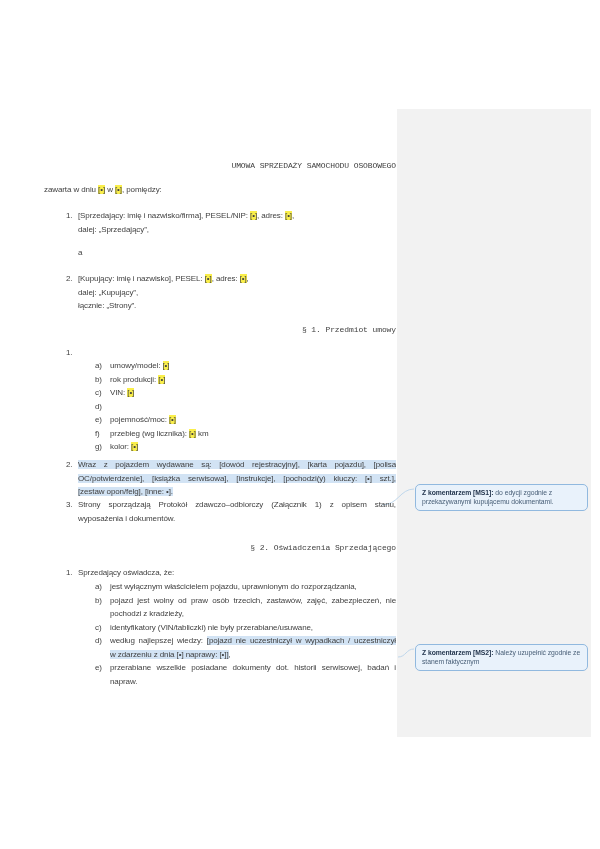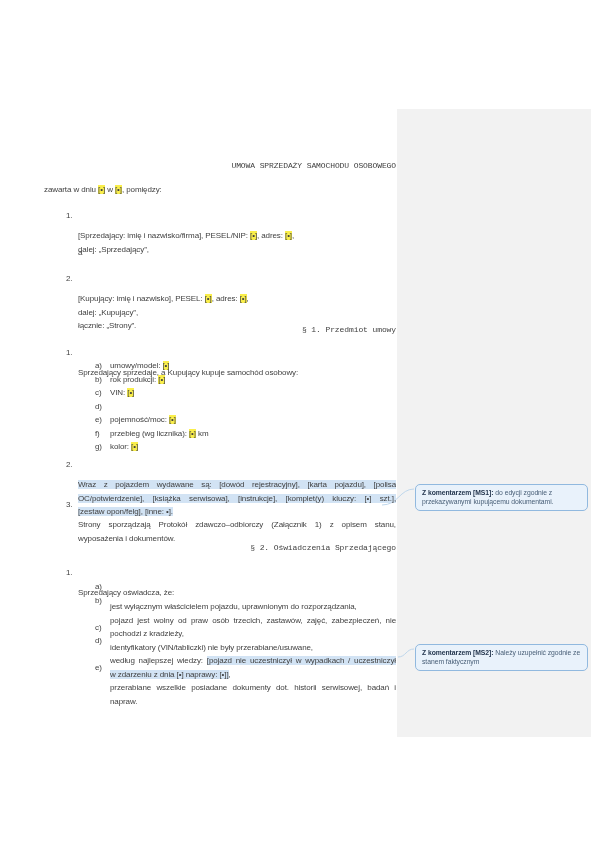--- a/index.html
+++ b/index.html
@@ -2,21 +2,21 @@
 <html style="--highlight_yellow: #F9EE4B; --highlight_blue: #D2E3F4; --comment_fill: #E9F2FB; --comment_border: #91B9DF; --connector: #BFD7EC; --markup_area: #F2F2F2;"><head>
 <meta charset="utf-8">
 <style>
   html,body{margin:0;padding:0;background:#ffffff;}
   .page{position:relative;width:600px;height:849px;background:#ffffff;overflow:hidden;
         font-family:"Liberation Sans",sans-serif;color:#3f3f3f;}
   .markup-area{position:absolute;left:397px;top:109px;width:194px;height:628px;
         background:var(--markup_area,#F2F2F2);}
   .connectors{position:absolute;left:0;top:0;pointer-events:none;}
   .t{position:absolute;font-size:8px;line-height:13.5px;letter-spacing:-0.1px;white-space:nowrap;}
-  .block{position:absolute;font-size:8px;line-height:13.5px;letter-spacing:-0.1px;margin-top:20px;}
+  .block{position:absolute;font-size:8px;line-height:13.5px;letter-spacing:-0.1px;}
   .block .ln{white-space:nowrap;}
   .block .ln.j{white-space:normal;text-align:justify;text-align-last:justify;
         overflow:hidden;height:13.5px;}
   .center{text-align:right;white-space:normal;font-family:Liberation Mono, monospace;}
   .marker{position:absolute;font-size:8px;line-height:13.5px;letter-spacing:-0.1px;}
   .hl-y{background:var(--highlight_yellow,#F9EE4B);}
   .hl-b{background:var(--highlight_blue,#D2E3F4);}
   .comment{position:absolute;left:415px;width:173px;box-sizing:border-box;
         background:var(--comment_fill,#E9F2FB);border:1px solid var(--comment_border,#91B9DF);
         border-radius:5px;padding:3px 6px 3px 6px;font-size:6.8px;line-height:9.4px;
@@ -52,42 +52,39 @@
   <div class="marker" style="left:66px;top:272px">2.</div>
   <div class="block" style="left:78px;top:272px;width:318px">
     <div class="ln"><span>[Kupujący: imię i nazwisko], PESEL: </span><span class="hl-y">[•]</span><span>, adres: </span><span class="hl-y">[•]</span><span>,</span></div>
     <div class="ln"><span>dalej: „Kupujący”,</span></div>
     <div class="ln"><span>łącznie: „Strony”.</span></div>
   </div>
 
   <div class="t center" style="left:44px;top:323px;width:352px">§ 1. Przedmiot umowy</div>
 
   <div class="marker" style="left:66px;top:346px">1.</div>
-  <div class="block" style="left:78px;top:346px;width:318px">
-    <div class="ln"><span>Sprzedający sprzedaje, a Kupujący kupuje samochód osobowy:</span></div>
-  </div>
 
   <div class="marker" style="left:95px;top:359px">a)</div>
   <div class="t" style="left:110px;top:359px;width:286px"><span>umowy/model: </span><span class="hl-y">[•]</span></div>
   <div class="marker" style="left:95px;top:372.5px">b)</div>
   <div class="t" style="left:110px;top:372.5px;width:286px"><span>rok produkcji: </span><span class="hl-y">[•]</span></div>
   <div class="marker" style="left:95px;top:386px">c)</div>
   <div class="t" style="left:110px;top:386px;width:286px"><span>VIN: </span><span class="hl-y">[•]</span></div>
   <div class="marker" style="left:95px;top:399.5px">d)</div>
   <div class="marker" style="left:95px;top:413px">e)</div>
   <div class="t" style="left:110px;top:413px;width:286px"><span>pojemność/moc: </span><span class="hl-y">[•]</span></div>
   <div class="marker" style="left:95px;top:426.5px">f)</div>
   <div class="t" style="left:110px;top:426.5px;width:286px"><span>przebieg (wg licznika): </span><span class="hl-y">[•]</span><span> km</span></div>
   <div class="marker" style="left:95px;top:440px">g)</div>
   <div class="t" style="left:110px;top:440px;width:286px"><span>kolor: </span><span class="hl-y">[•]</span></div>
 
   <div class="marker" style="left:66px;top:458px">2.</div>
   <div class="block" style="left:78px;top:458px;width:318px">
     <div class="ln j"><span class="hl-b">Wraz z pojazdem wydawane są: [dowód rejestracyjny], [karta pojazdu], [polisa</span></div>
-    <div class="ln j"><span class="hl-b">OC/potwierdzenie], [książka serwisowa], [instrukcje], [komplet(y) kluczy: [•] szt.],</span></div>
+    <div class="ln j"><span class="hl-b">OC/potwierdzenie], [książka serwisowa], [instrukcje], [pochodzi(y) kluczy: [•] szt.],</span></div>
     <div class="ln"><span class="hl-b">[zestaw opon/felg], [inne: •].</span></div>
   </div>
 
   <div class="marker" style="left:66px;top:498px">3.</div>
   <div class="block" style="left:78px;top:498px;width:318px">
     <div class="ln j"><span>Strony sporządzają Protokół zdawczo–odbiorczy (Załącznik 1) z opisem stanu,</span></div>
     <div class="ln"><span>wyposażenia i dokumentów.</span></div>
   </div>
 
   <div class="t center" style="left:44px;top:541px;width:352px">§ 2. Oświadczenia Sprzedającego</div>

